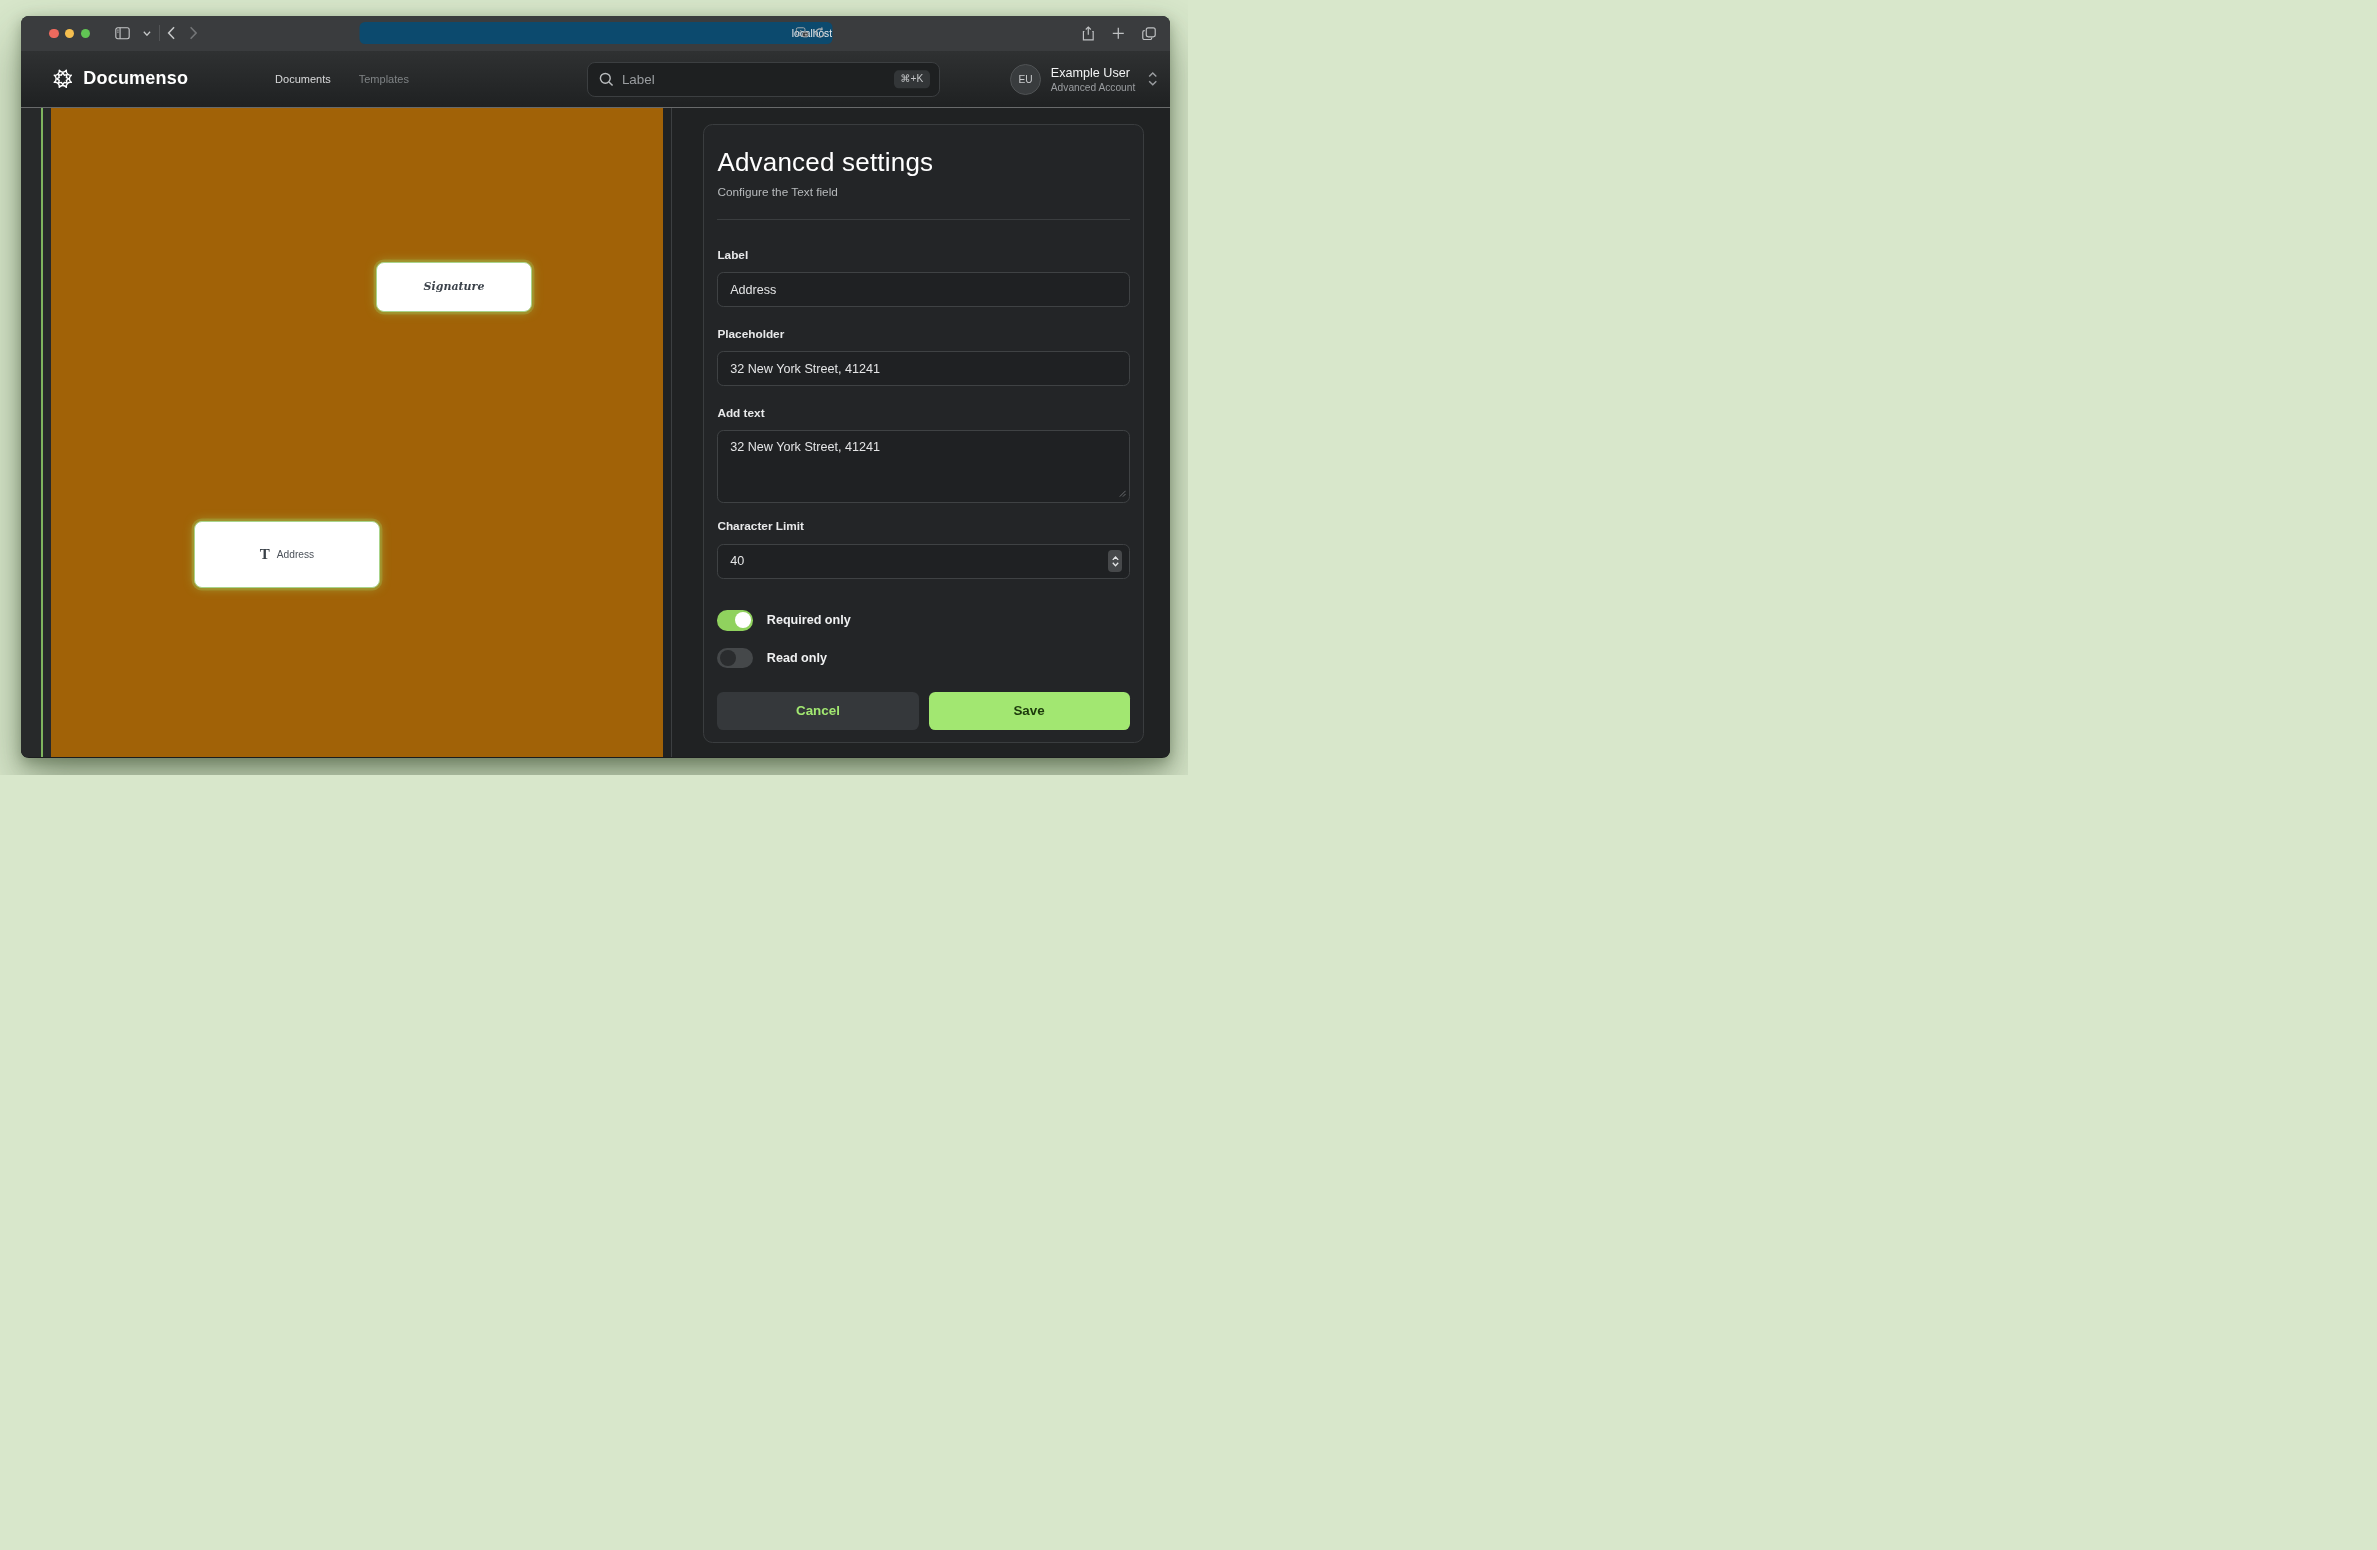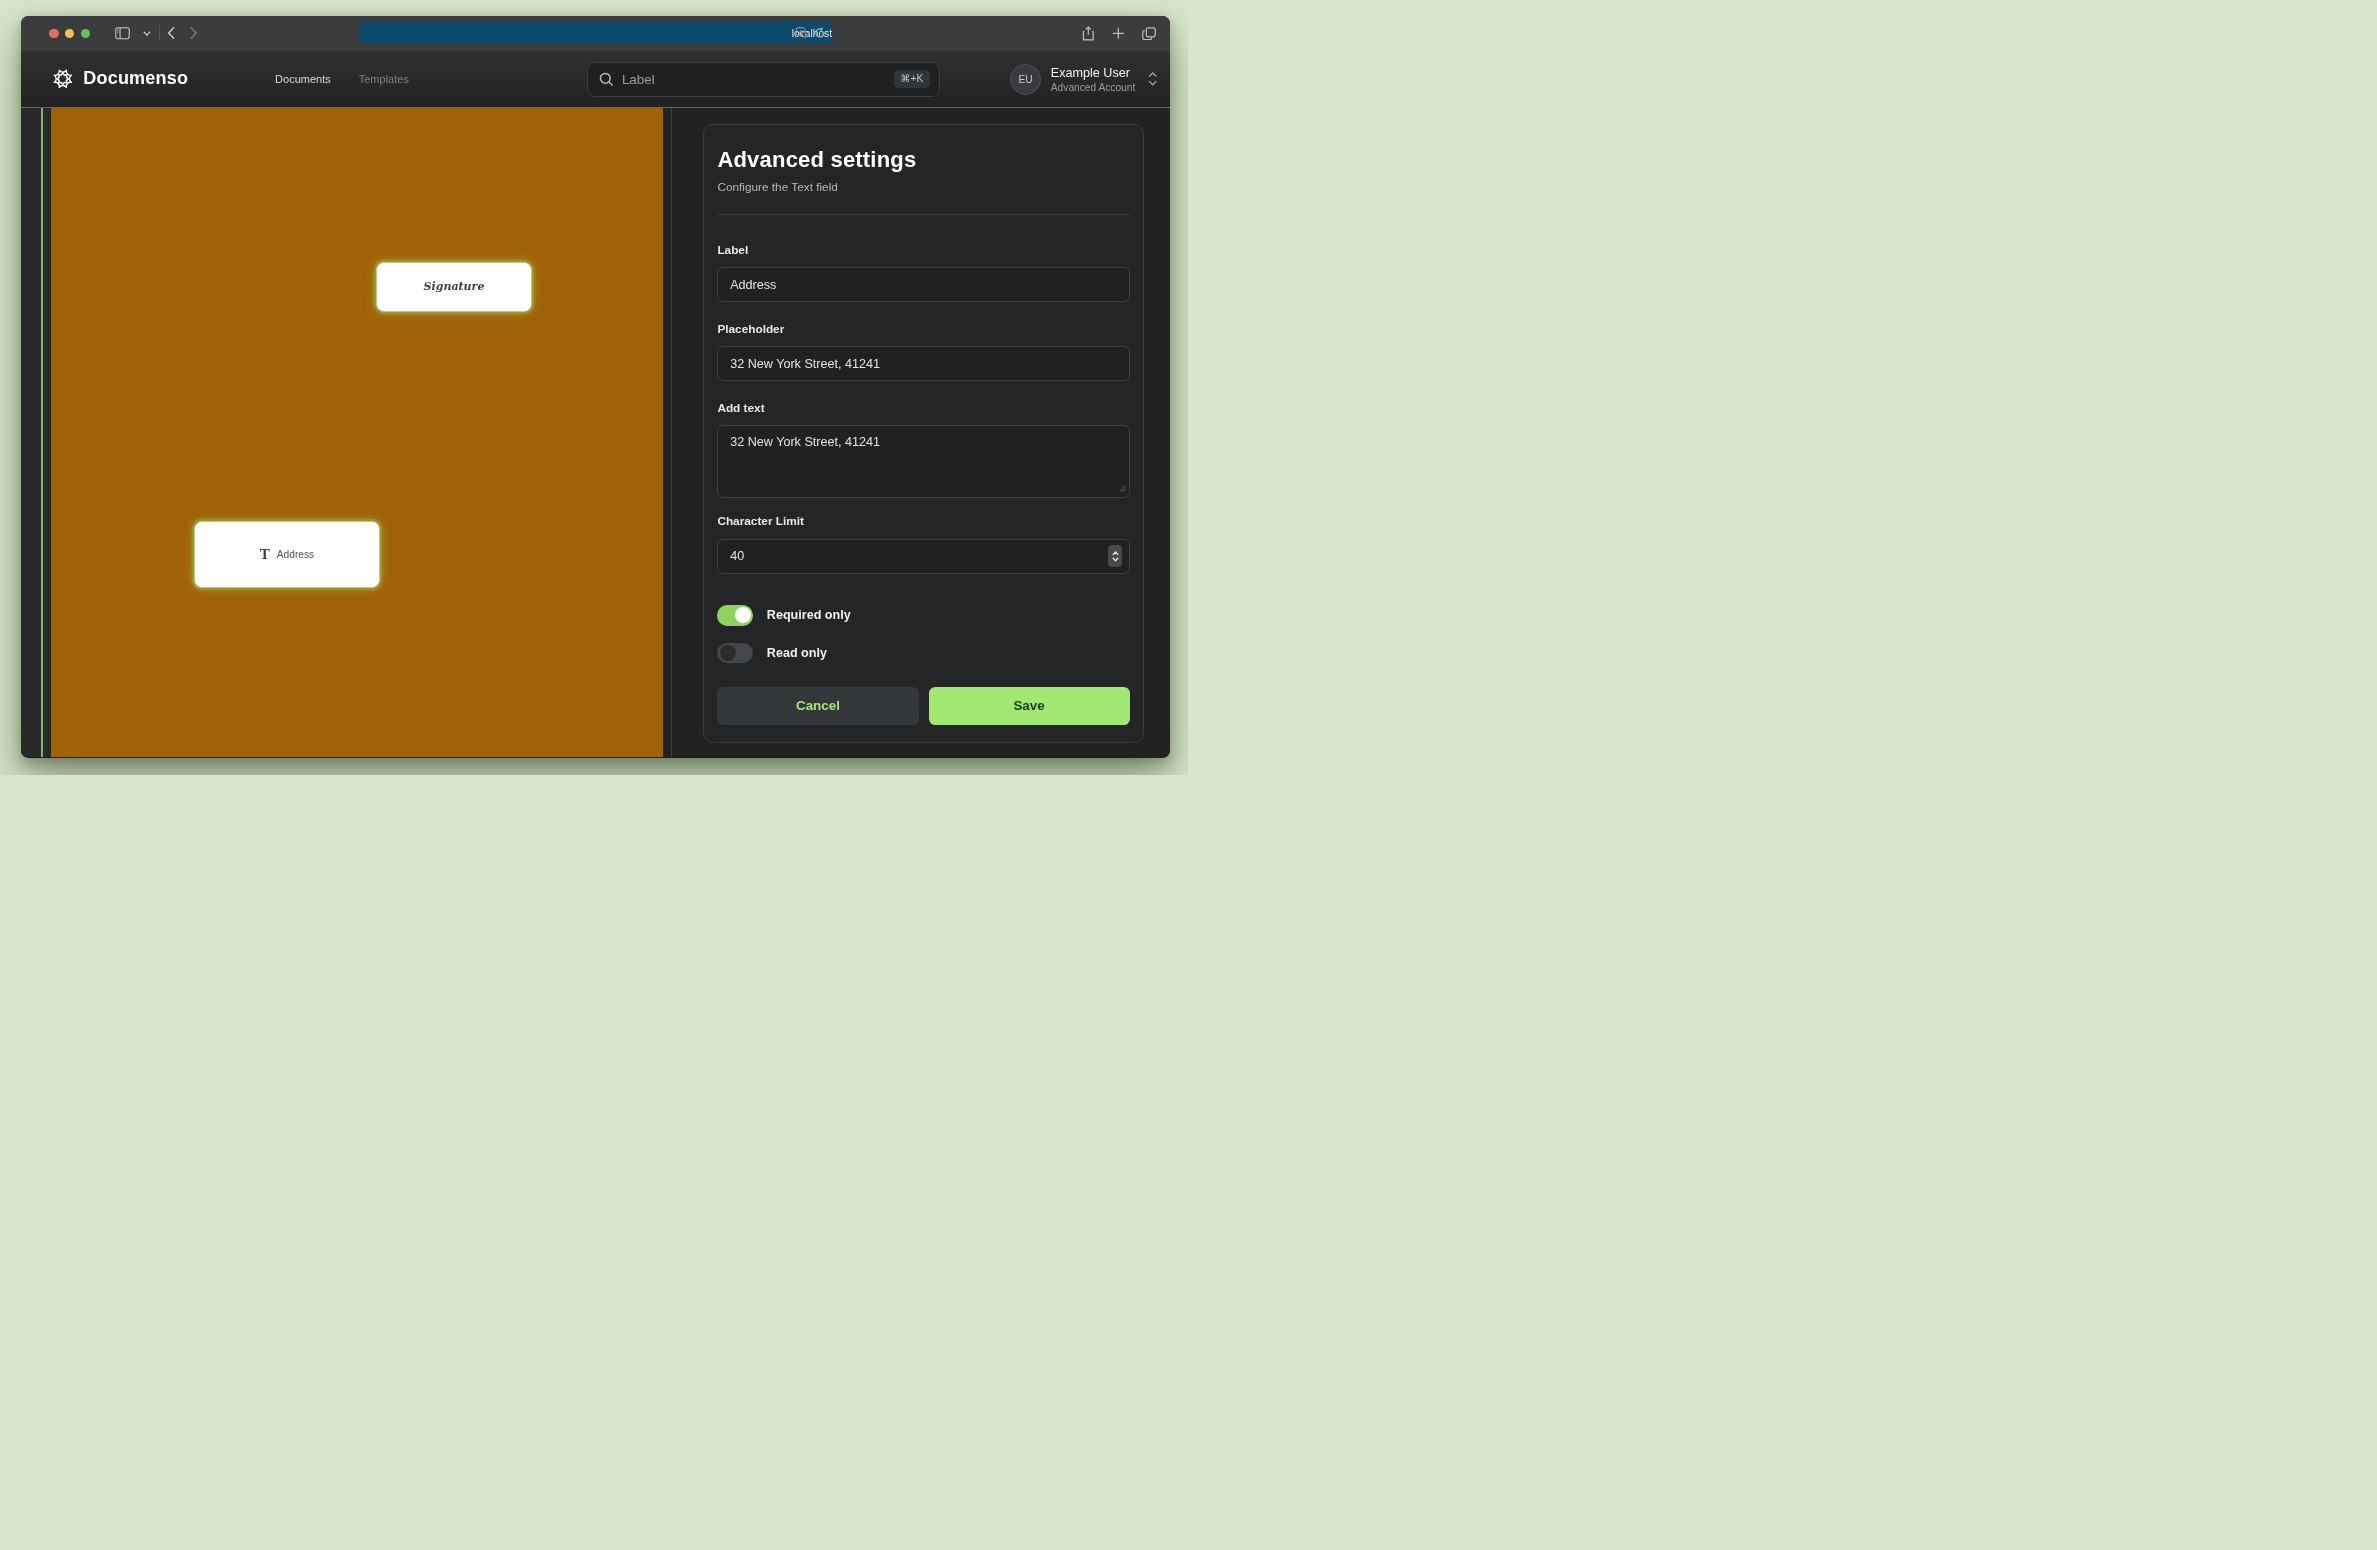--- a/index.html
+++ b/index.html
@@ -63,21 +63,21 @@
   .f-signature { left:325px; top:154px; width:156px; height:50px;
     font-family:"DejaVu Serif", serif; font-style:italic; font-weight:600; font-size:11px; }
   .f-text { left:143px; top:413px; width:186px; height:67px; gap:7px; }
   .f-text .ticon { font-family:"Liberation Serif", serif; font-size:15px; font-weight:600; color:#3a4148; }
   .f-text .flabel { font-size:10.2px; color:#4c525a; }
 
   
   .panel { flex:1; position:relative; }
   .card { position:absolute; left:40px; top:15.8px; width:441px; height:619px;
     background:#232527; border:0.8px solid #3a3d3f; border-radius:9.5px; padding:22px 13.4px 0; }
-  .card h1 { color:#fff; font-size:22px; font-weight:700; letter-spacing:0.2px; }
+  .card h1 { color:#fff; font-size:26px; font-weight:400; letter-spacing:0.2px; }
   .card .subtitle { color:#b7babc; font-size:11.8px; margin-top:7.9px; }
   .hr { height:0.8px; background:#3a3d3f; margin-top:19.7px; }
   .flabel-row { color:#e8e9ea; font-size:11.8px; font-weight:600; margin-top:28px; }
   .inp { margin-top:10.2px; width:100%; height:35px; background:#1f2123; border:0.8px solid #3f4244;
     border-radius:6.3px; color:#e4e5e6; font-size:12.6px; padding:0 11.8px;
     font-family:"Liberation Sans", sans-serif; outline:none; display:block; }
   textarea.inp { height:73px; padding-top:8.7px; resize:none; }
   .ta-wrap { position:relative; }
   .resize-h { position:absolute; right:3.9px; bottom:5.5px; color:#6e7174; }
   .num-wrap { position:relative; }

